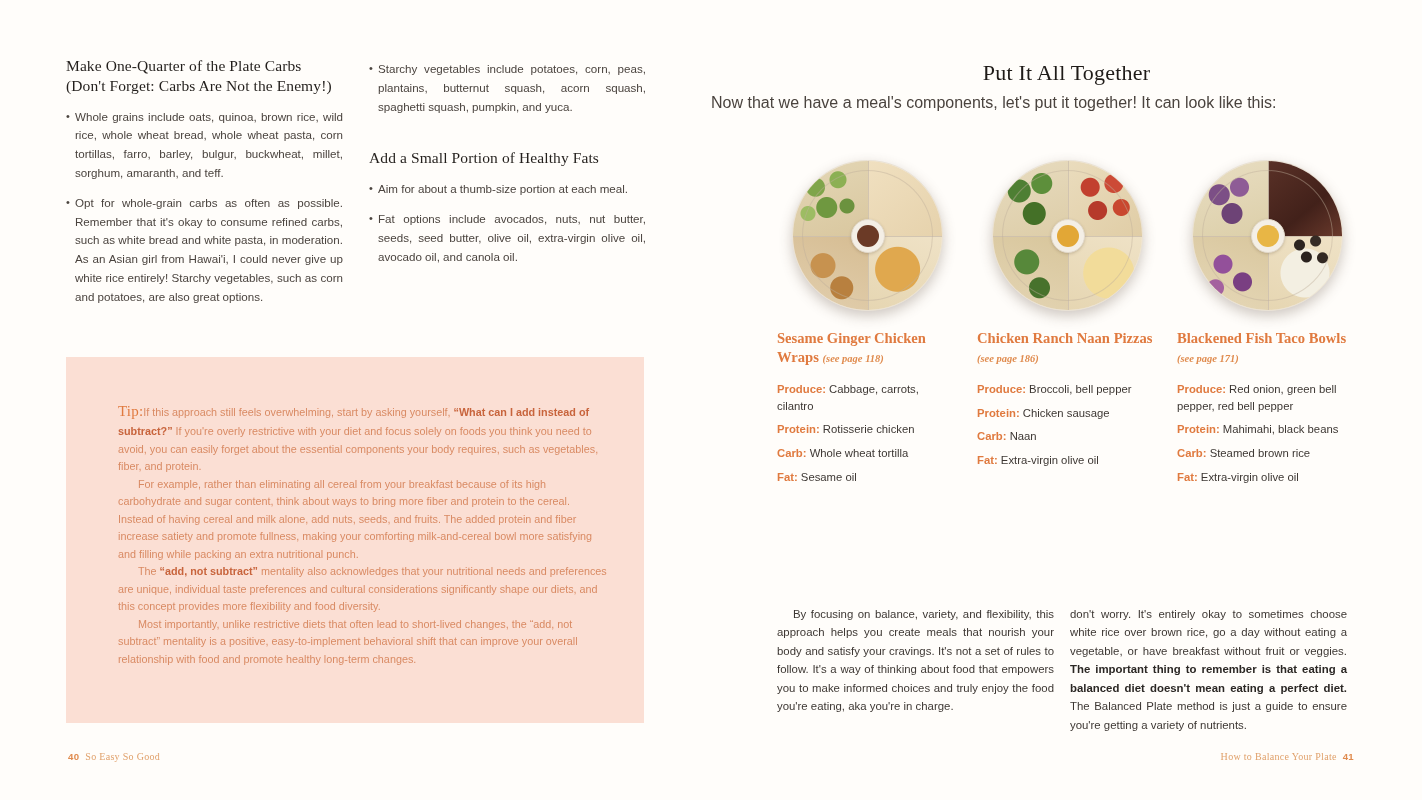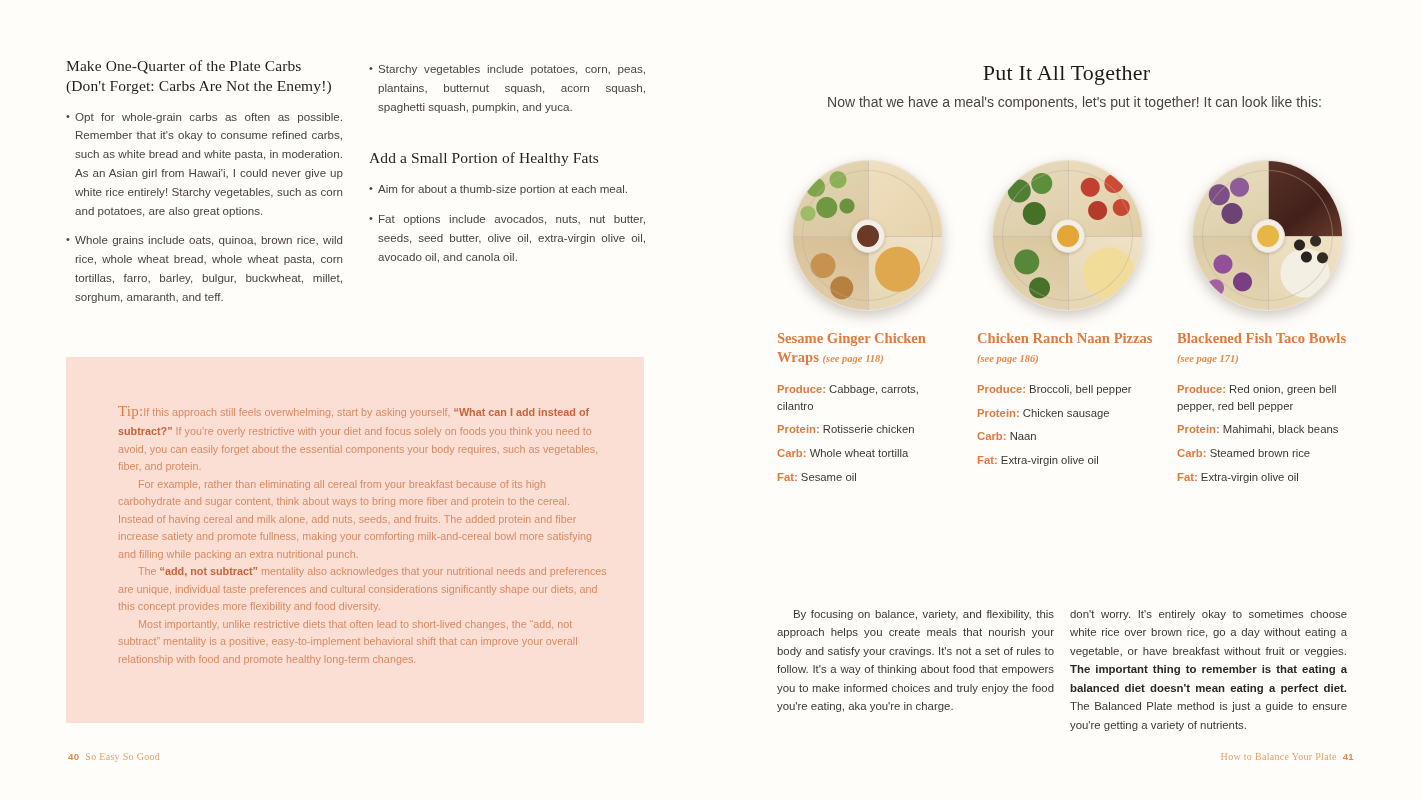--- a/index.html
+++ b/index.html
@@ -111,23 +111,23 @@
     text-align: center;
     font-family: "Liberation Serif", serif;
     font-weight: 400;
     font-size: 22px;
     color: #1f1b18;
     margin: 0;
     letter-spacing: .2px;
   }
   .subtitle {
     position: absolute;
-    top: 94px; left: 16px; right: 0;
-    text-align: center;
-    font-size: 14px;
+    top: 94px; left: 0; right: 0;
+    text-align: left;
+    font-size: 16px;
     color: #4a433e;
   }
 
   .cards {
     position: absolute;
     top: 160px; left: 66px;
     width: 580px;
     display: flex;
     gap: 19px;
   }
@@ -230,22 +230,22 @@
 
     <div class="left-cols">
 
       <div class="col">
         <h2 class="sec">
           <span class="rule-wrap">Make One-Quarter of the Plate Carbs</span>
           <span class="rule-wrap">(Don't Forget: Carbs Are Not the Enemy!)</span>
           <span class="rule short"></span>
         </h2>
         <ul class="bullets">
+          <li>Whole grains include oats, quinoa, brown rice, wild rice, whole wheat bread, whole wheat pasta, corn tortillas, farro, barley, bulgur, buckwheat, millet, sorghum, amaranth, and teff.</li>
           <li>Opt for whole-grain carbs as often as possible. Remember that it's okay to consume refined carbs, such as white bread and white pasta, in moderation. As an Asian girl from Hawai'i, I could never give up white rice entirely! Starchy vegetables, such as corn and potatoes, are also great options.</li>
-          <li>Whole grains include oats, quinoa, brown rice, wild rice, whole wheat bread, whole wheat pasta, corn tortillas, farro, barley, bulgur, buckwheat, millet, sorghum, amaranth, and teff.</li>
         </ul>
       </div>
 
       <div class="col">
         <ul class="bullets" style="margin-top:4px">
           <li>Starchy vegetables include potatoes, corn, peas, plantains, butternut squash, acorn squash, spaghetti squash, pumpkin, and yuca.</li>
         </ul>
         <h2 class="sec" style="margin-top:32px">
           <span class="rule-wrap">Add a Small Portion of Healthy Fats</span>
           <span class="rule"></span>

